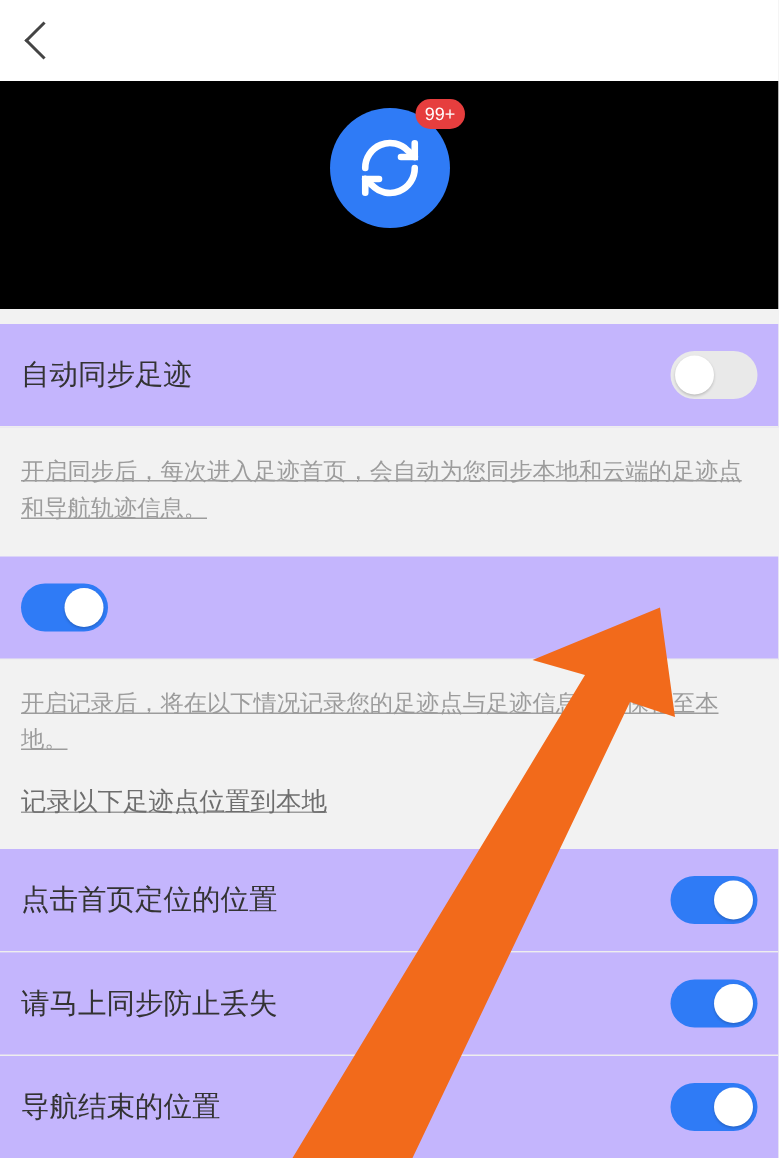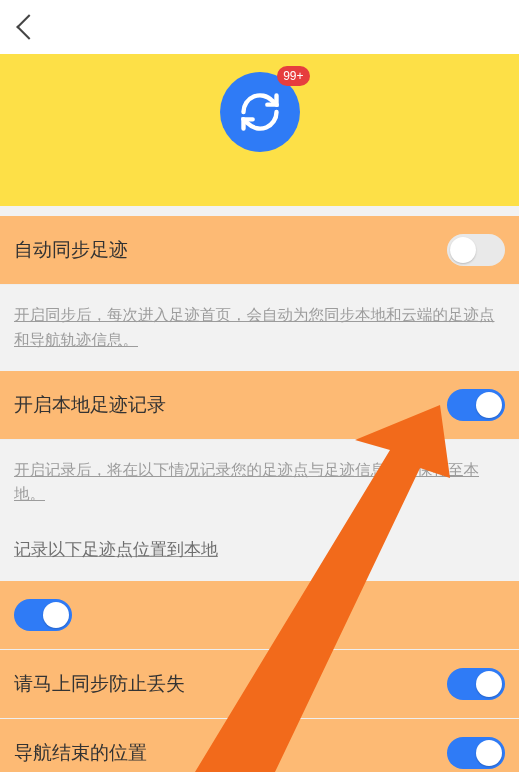--- a/index.html
+++ b/index.html
@@ -21,21 +21,21 @@
   }
   .back-icon {
     width: 18px;
     height: 18px;
     border-left: 2px solid #444;
     border-bottom: 2px solid #444;
     transform: rotate(45deg);
     margin-left: 4px;
   }
   .sync-section {
-    background: #fde047;
+    background: #000000;
     padding: 18px 14px 30px;
     text-align: center;
     text-decoration: underline;
   }
   .sync-badge-wrap {
     position: relative;
     display: inline-block;
   }
   .sync-circle {
     width: 80px;
@@ -60,42 +60,42 @@
     border-radius: 12px;
     font-weight: 500;
   }
   .sync-text {
     font-size: 19px;
     color: #6e6e6e;
     letter-spacing: 0.5px;
   }
   .gap { height: 10px; background: #f2f2f2; }
   .row {
-    background: #fdba74;
+    background: #c4b5fd;
     display: flex;
     align-items: center;
     justify-content: space-between;
     padding: 18px 14px;
     font-size: 19px;
     color: #333;
     border-bottom: 1px solid #eee;
   }
   .row:last-child { border-bottom: none; }
   .desc-block {
     background: #f2f2f2;
     padding: 18px 14px;
     font-size: 15.5px;
     color: #9c9c9c;
     line-height: 1.6;
     text-decoration: underline;
   }
   .section-sub {
     font-size: 17px;
     color: #6e6e6e;
-    margin-top: 29px;
+    margin-top: 14px;
   }
   
   .toggle {
     width: 58px;
     height: 32px;
     border-radius: 16px;
     position: relative;
     flex-shrink: 0;
   }
   .toggle.off { background: #e9e9e9; }
@@ -143,31 +143,31 @@
 
 <div class="row">
   <span>自动同步足迹</span>
   <div class="toggle off">
       <div class="knob"></div>
     </div>
 </div>
 <div class="desc-block">开启同步后，每次进入足迹首页，会自动为您同步本地和云端的足迹点和导航轨迹信息。</div>
 
 <div class="row">
-  <span>开启本地足迹记录</span>
   <div class="toggle on">
       <div class="knob"></div>
     </div>
 </div>
 <div class="desc-block">
   <div>开启记录后，将在以下情况记录您的足迹点与足迹信息，并保存至本地。</div>
   <div class="section-sub">记录以下足迹点位置到本地</div>
 </div>
 
 <div class="row">
+  <span>点击首页定位的位置</span>
   <div class="toggle on">
       <div class="knob"></div>
     </div>
 </div>
 <div class="row">
   <span>请马上同步防止丢失</span>
   <div class="toggle on">
       <div class="knob"></div>
     </div>
 </div>

